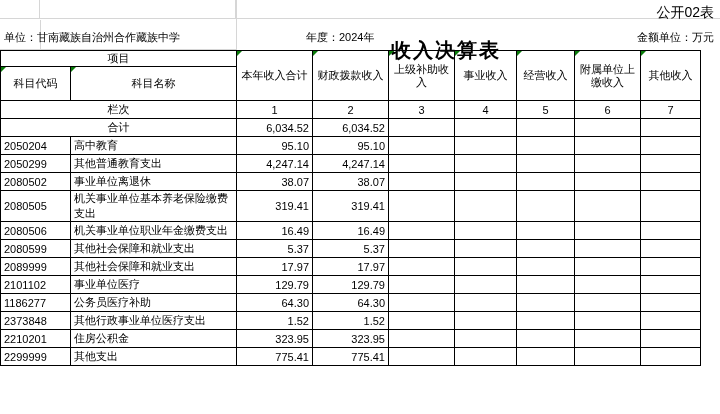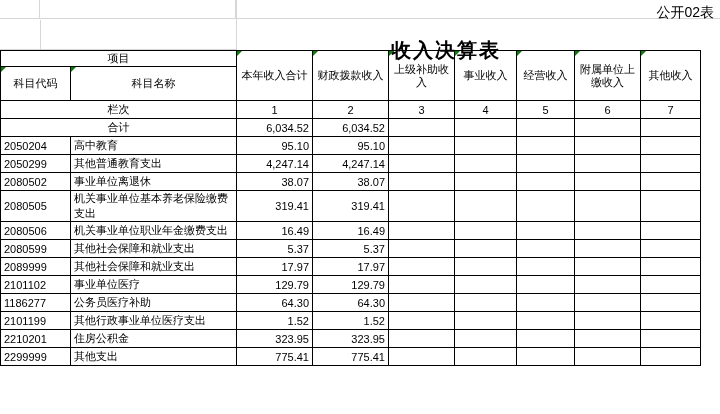--- a/index.html
+++ b/index.html
@@ -134,20 +134,25 @@
   </div>
   <div class="gridline" style="left:40px; top:20px; width:1px; height:30px;"></div>
   <div class="gridline" style="left:236px; top:0px; width:1px; height:50px;"></div>
   <div class="gridline" style="left:0px; top:49px; width:236px; height:1px;"></div>
 
   <div class="title-wrap">
     <div class="title">收入决算表</div>
   </div>
   <div class="open-no">公开02表</div>
 
+  <div class="meta">
+    <span class="unit">单位：甘南藏族自治州合作藏族中学</span>
+    <span class="year">年度：2024年</span>
+    <span class="amount">金额单位：万元</span>
+  </div>
 
   <table class="main">
     <colgroup>
       <col style="width:70px">
       <col style="width:166px">
       <col style="width:76px">
       <col style="width:76px">
       <col style="width:66px">
       <col style="width:62px">
       <col style="width:58px">
@@ -284,21 +289,21 @@
           <td class="lft">公务员医疗补助</td>
           <td class="rgt">64.30</td>
           <td class="rgt">64.30</td>
           <td class="rgt"></td>
           <td class="rgt"></td>
           <td class="rgt"></td>
           <td class="rgt"></td>
           <td class="rgt"></td>
         </tr>
         <tr class="datarow">
-          <td class="code">2101199</td>
+          <td class="code">2373848</td>
           <td class="lft">其他行政事业单位医疗支出</td>
           <td class="rgt">1.52</td>
           <td class="rgt">1.52</td>
           <td class="rgt"></td>
           <td class="rgt"></td>
           <td class="rgt"></td>
           <td class="rgt"></td>
           <td class="rgt"></td>
         </tr>
         <tr class="datarow">

